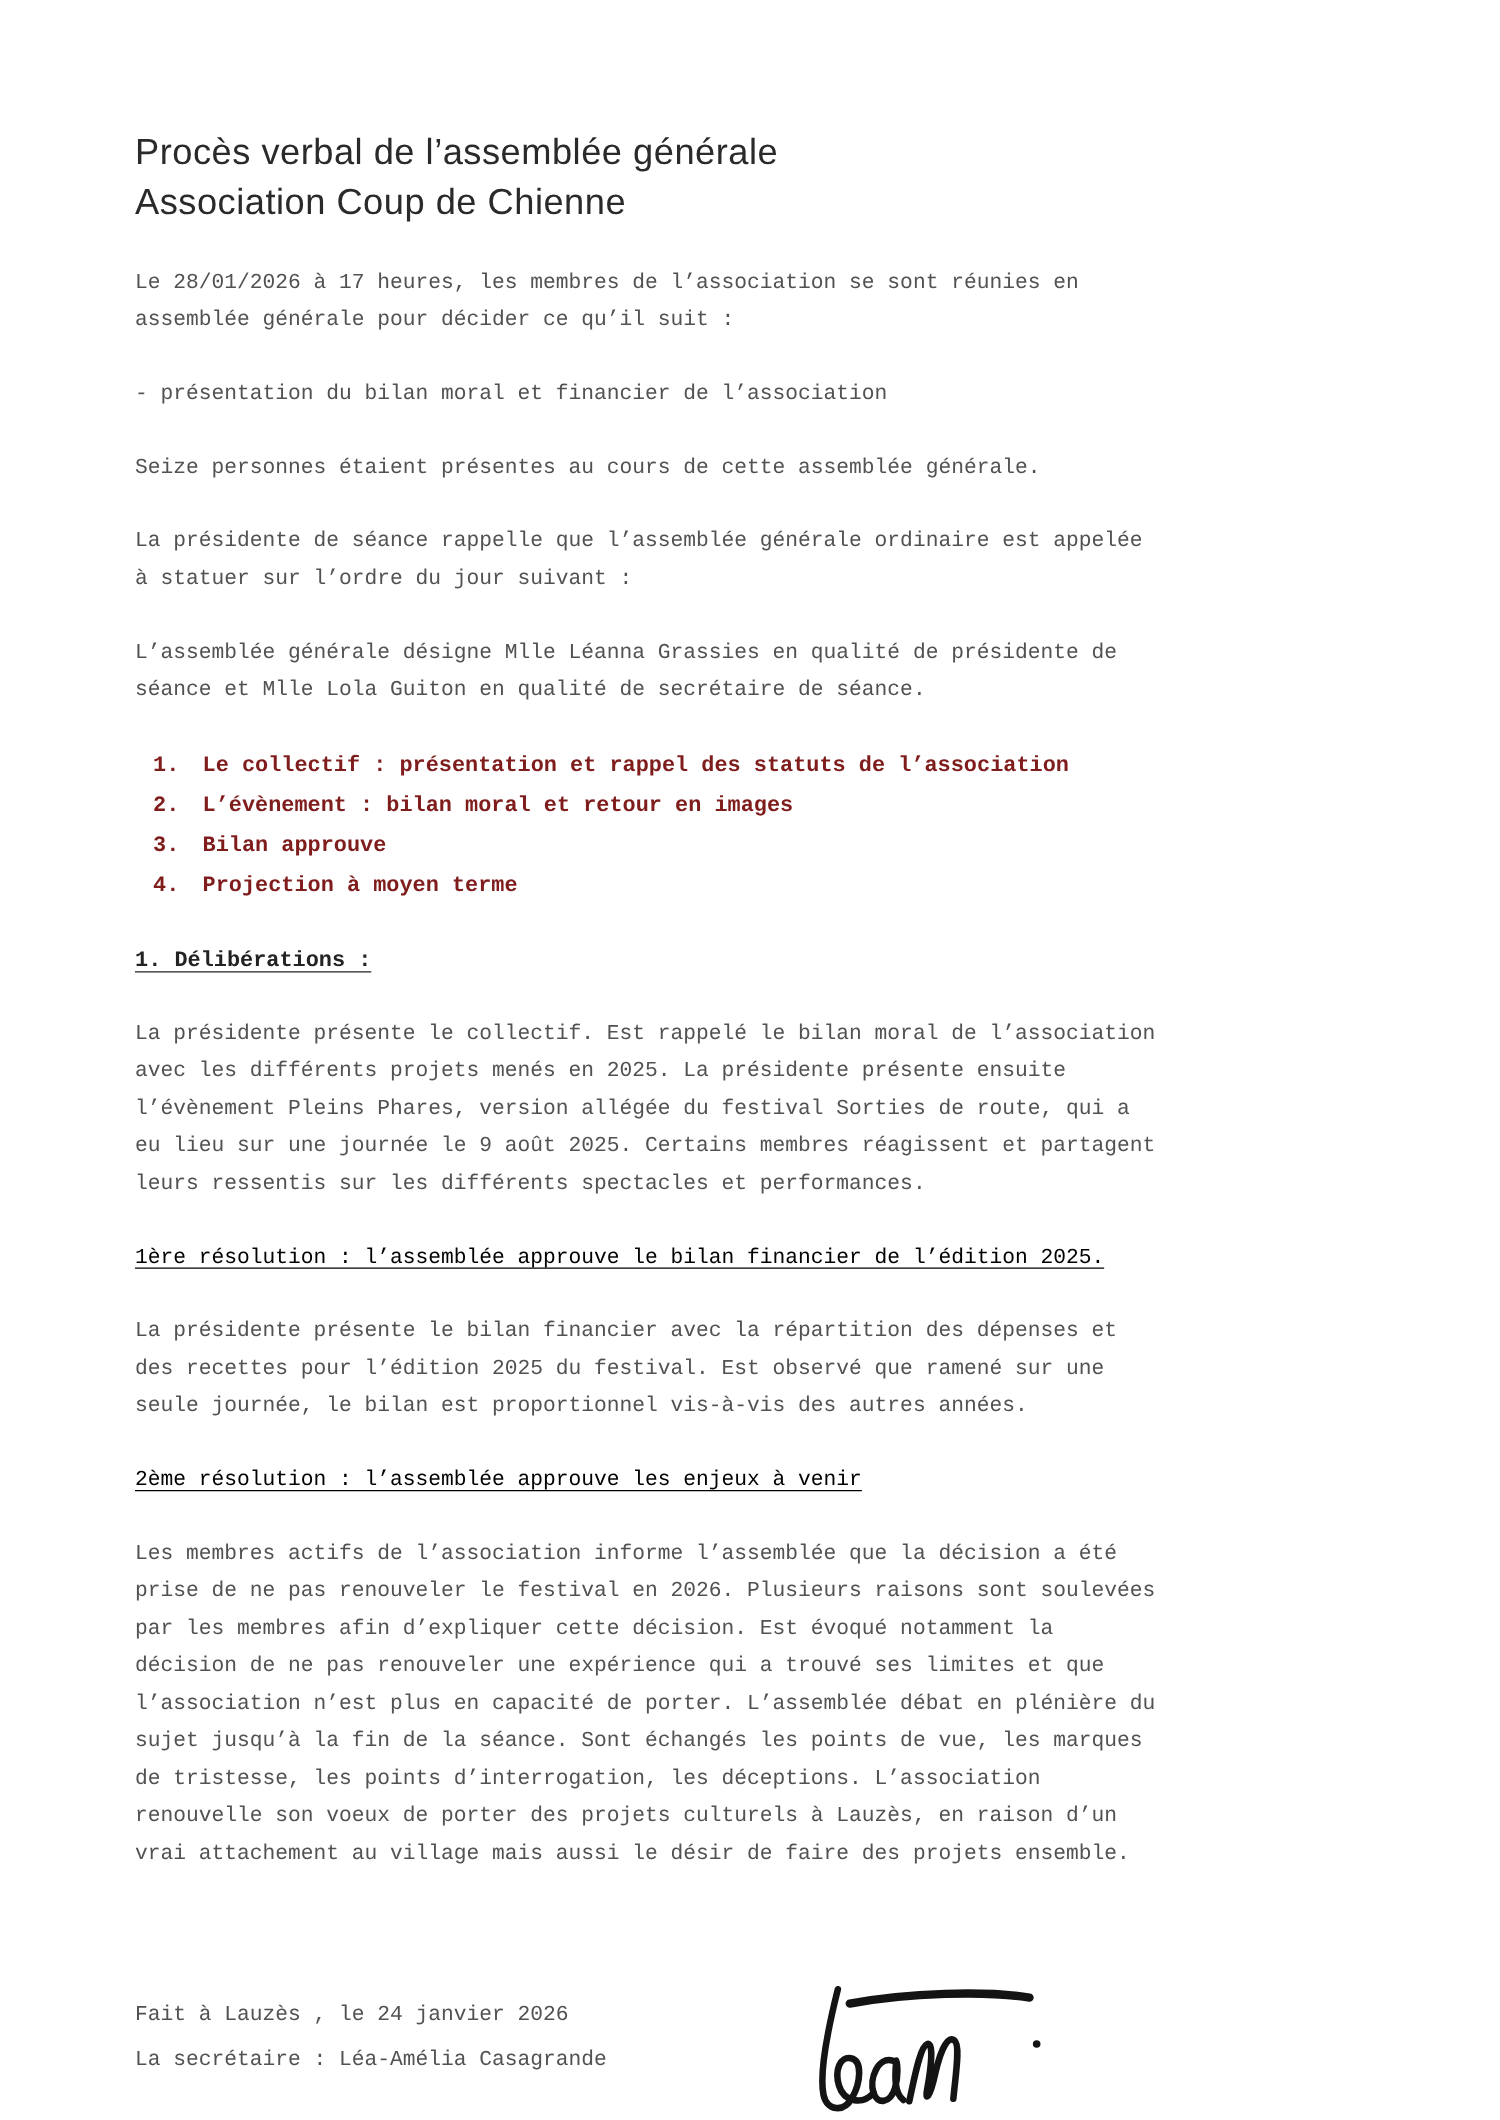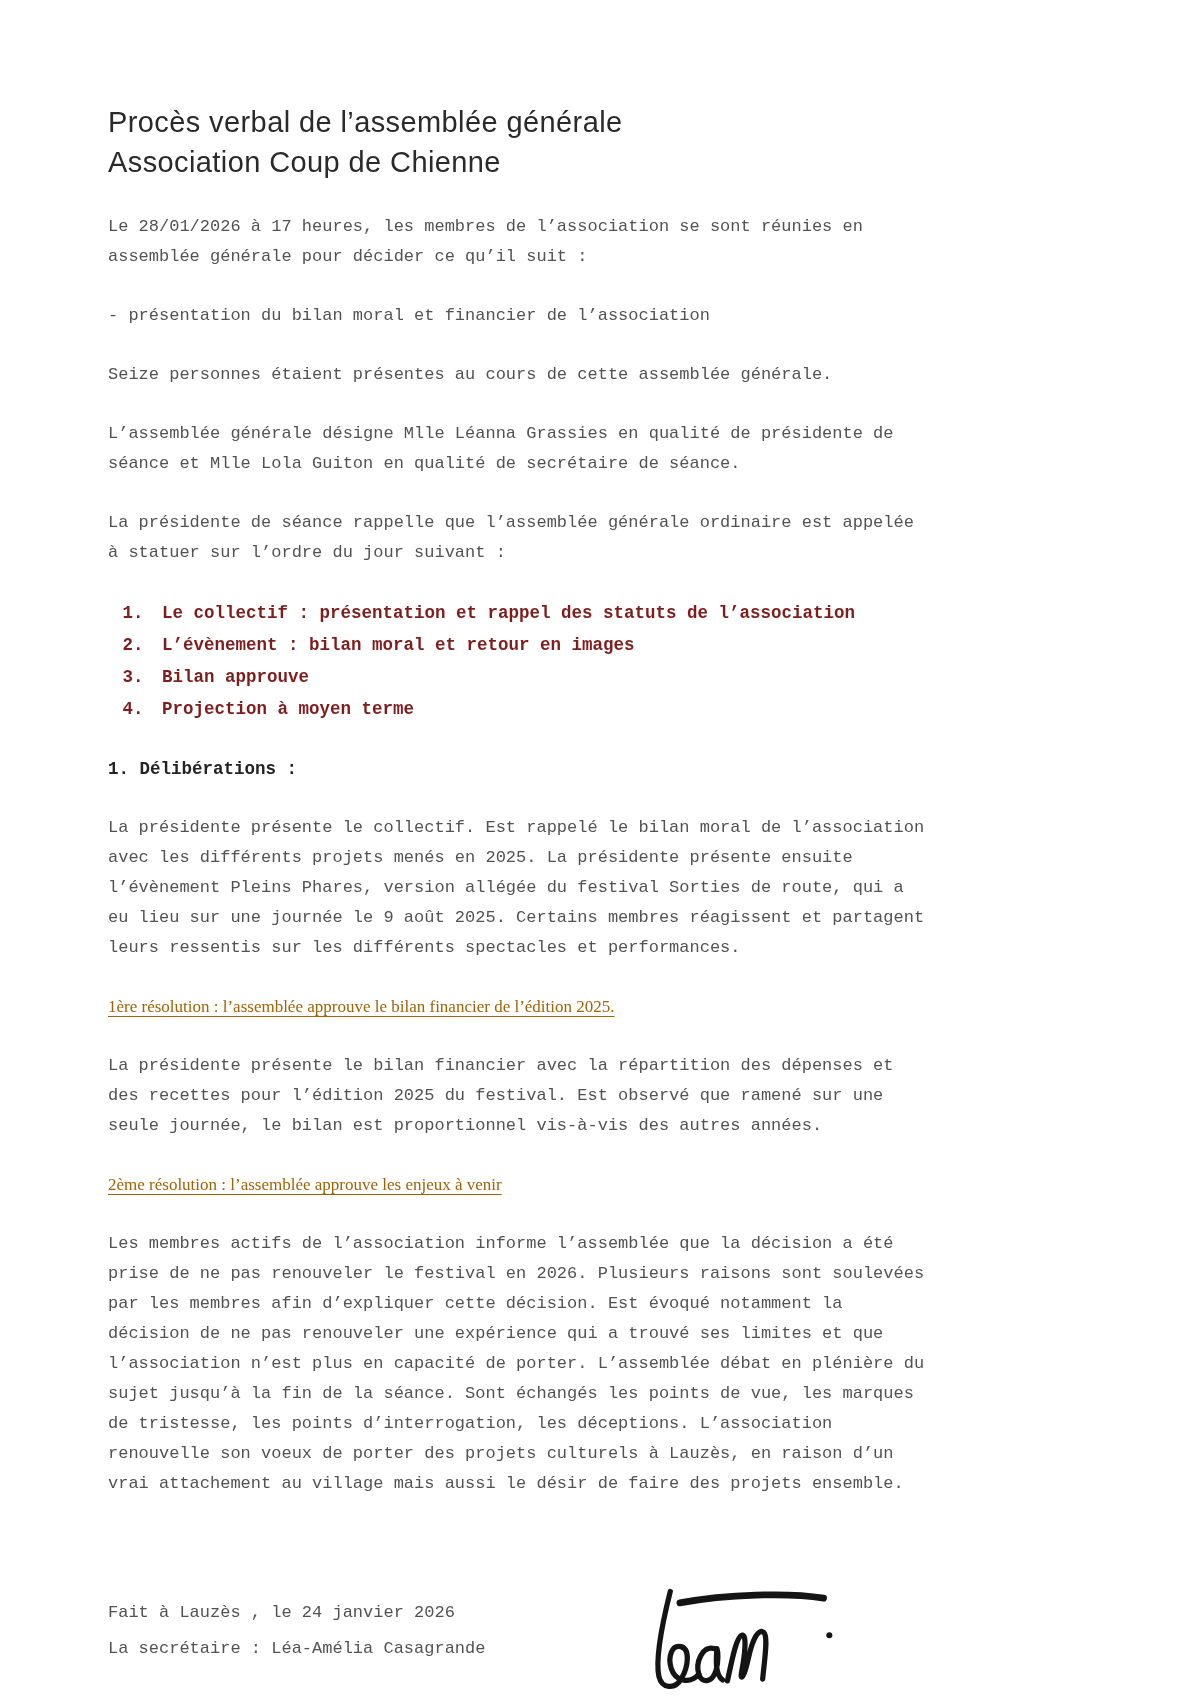--- a/index.html
+++ b/index.html
@@ -34,29 +34,29 @@
     font-weight: 700;
     font-size: 17.5px;
     line-height: 32px;
     color: #7f1d1d;
   }
   ol.agenda li { padding-left: 8px; }
   .section-heading {
     font-weight: 700;
     color: #232323;
     font-size: 17.5px;
+    text-decoration: underline;
     text-underline-offset: 4px;
     margin-bottom: 29px;
   }
   .resolution-heading {
-    color: #a16207;
+    color: #000000;
     text-decoration: underline;
     text-underline-offset: 4px;
     margin-bottom: 29px;
-    font-family: Liberation Serif, serif;
   }
   .closing { position: relative; line-height: 36px; }
   .closing-line { display: block; }
   .signature-wrap {
     position: absolute;
     left: 528px;
     top: -10px;
     width: 200px;
     height: 110px;
   }
@@ -71,23 +71,23 @@
     <span class="t-line">Procès verbal de l’assemblée générale</span>
     <span class="t-line">Association Coup de Chienne</span>
   </h1>
 
   <p class="body-par">Le 28/01/2026 à 17 heures, les membres de l’association se sont réunies en assemblée générale pour décider ce qu’il suit :</p>
 
   <p class="body-par">- présentation du bilan moral et financier de l’association</p>
 
   <p class="body-par">Seize personnes étaient présentes au cours de cette assemblée générale.</p>
 
+  <p class="body-par">La présidente de séance rappelle que l’assemblée générale ordinaire est appelée à statuer sur l’ordre du jour suivant :</p>
+
   <p class="body-par">L’assemblée générale désigne Mlle Léanna Grassies en qualité de présidente de séance et Mlle Lola Guiton en qualité de secrétaire de séance.</p>
-
-  <p class="body-par">La présidente de séance rappelle que l’assemblée générale ordinaire est appelée à statuer sur l’ordre du jour suivant :</p>
 
   <ol class="agenda">
     <li>Le collectif : présentation et rappel des statuts de l’association</li>
     <li>L’évènement : bilan moral et retour en images</li>
     <li>Bilan approuve</li>
     <li>Projection à moyen terme</li>
   </ol>
 
   <div class="section-heading">1. Délibérations :</div>
 

